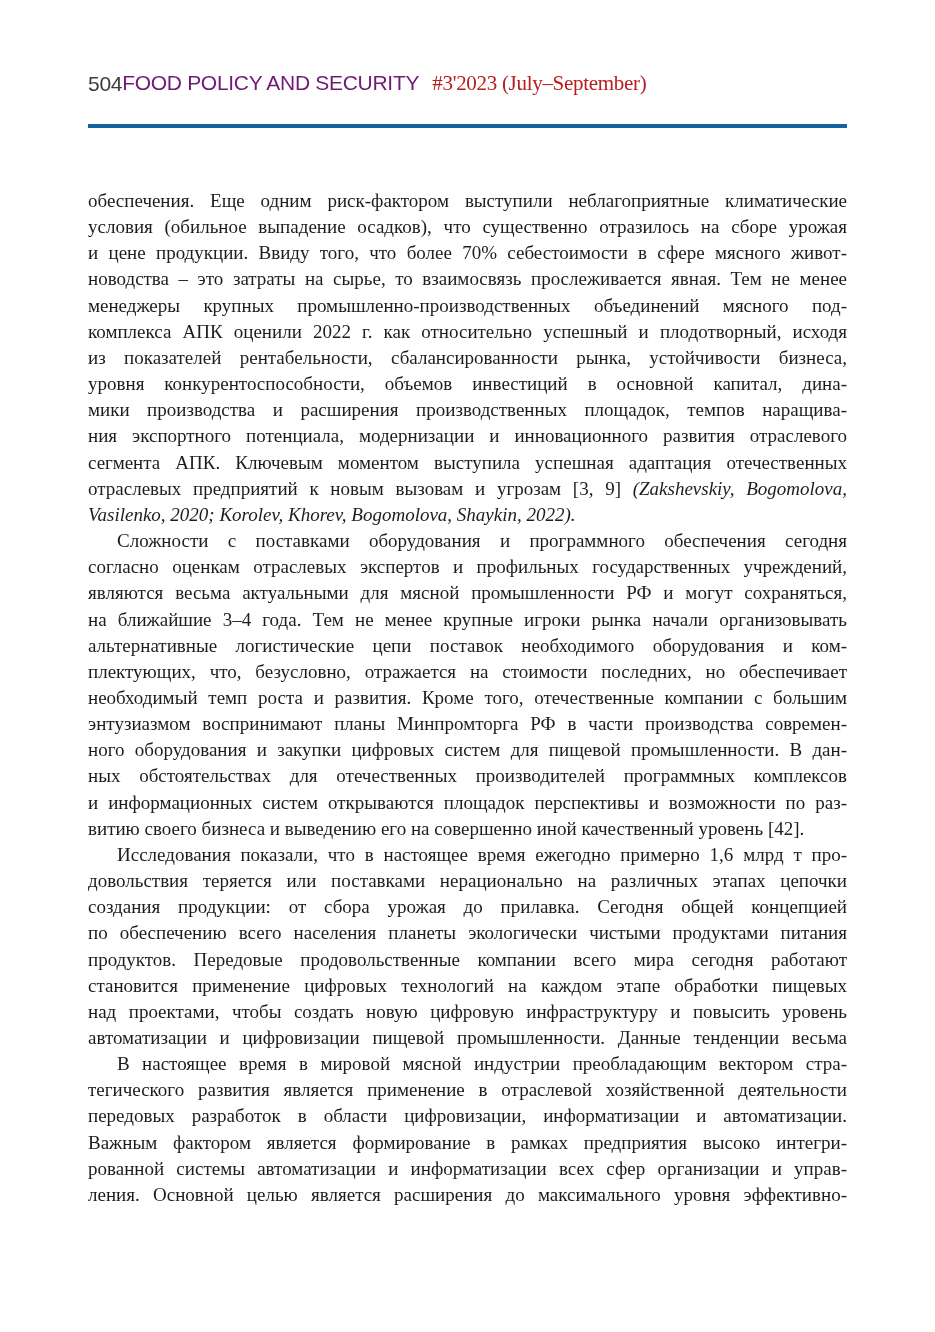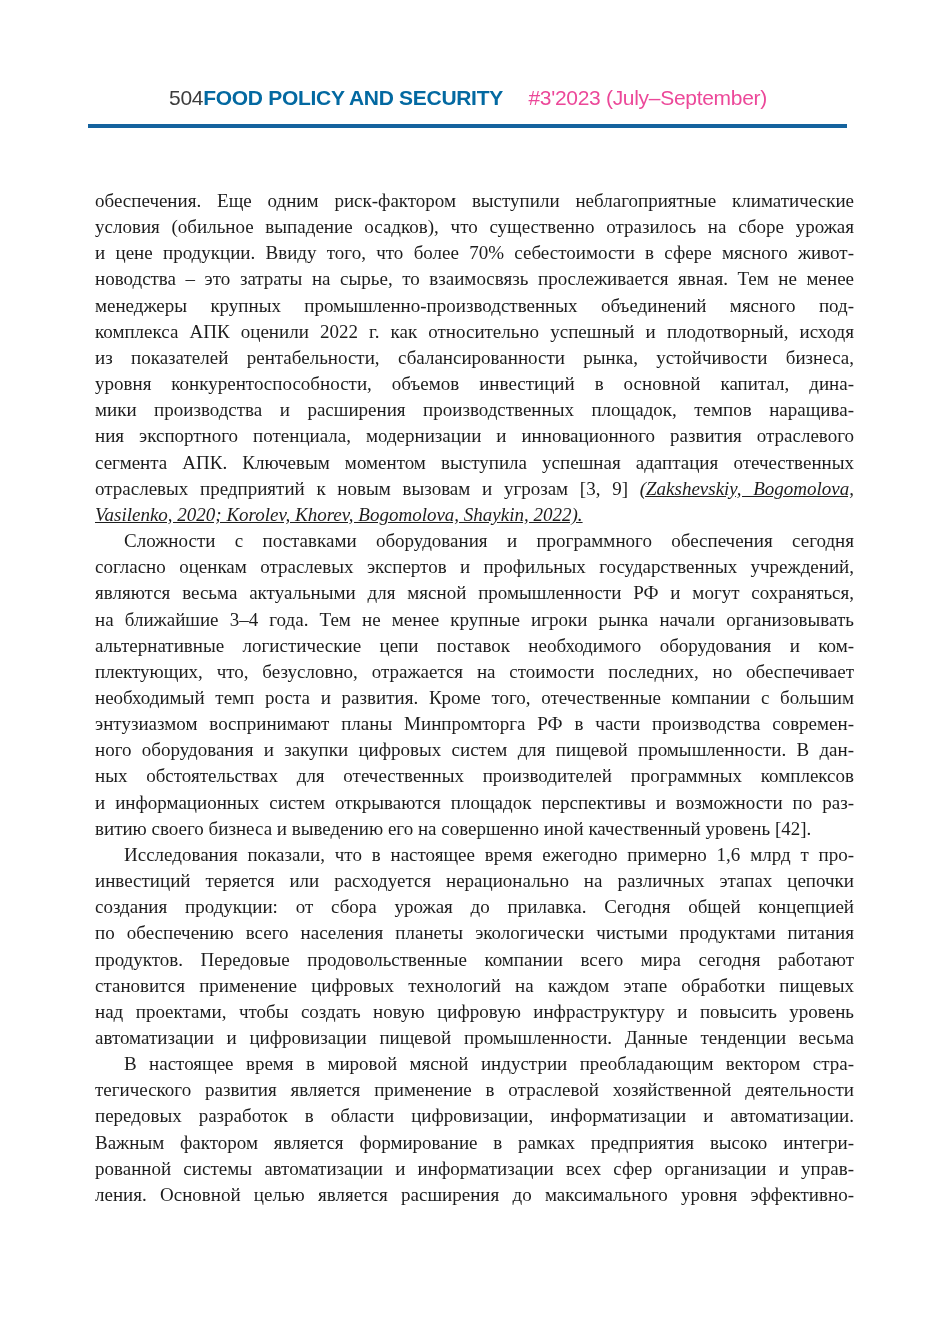--- a/index.html
+++ b/index.html
@@ -12,75 +12,75 @@
     width: 935px;
     height: 1332px;
     background: #ffffff;
     overflow: hidden;
     font-family: "Liberation Serif", serif;
   }
   .running-header {
     position: absolute;
     left: 88px;
     right: 87px;
-    top: 86px;
+    top: 71px;
     display: flex;
-    justify-content: center;
+    justify-content: flex-start;
     align-items: flex-end;
     font-family: "Liberation Sans", sans-serif;
     letter-spacing: -0.3px;
     white-space: nowrap;
   }
   .page-number {
     font-size: 21px;
     font-weight: 400;
     color: #3c3c3c;
   }
   .header-title-group {
     font-size: 21px;
   }
   .journal-title {
-    color: #0369a1;
-    font-weight: 700;
+    color: #701a75;
+    font-weight: 400;
   }
   .issue-info {
-    color: #ec4899;
+    color: #b91c1c;
     font-weight: 500;
-    margin-left: 20px;
+    margin-left: 8px;
+    font-family: Liberation Serif, serif;
   }
   .header-rule {
     position: absolute;
     left: 88px;
     width: 759px;
     top: 124px;
     height: 4px;
     background: #15639e;
   }
   .article {
     position: absolute;
-    left: 95px;
+    left: 88px;
     top: 188px;
     width: 759px;
     font-size: 19px;
     line-height: 26.15px;
     color: #1d1d1d;
   }
   .line {
     text-align: justify;
     text-align-last: justify;
   }
   .line.para-end {
     text-align-last: left;
   }
   .line.indent {
     text-indent: 29px;
   }
   .seg-italic {
     font-style: italic;
-    text-decoration: underline;
   }
 </style>
 </head>
 <body>
 
 <div class="page">
 
   <div class="running-header">
     <span class="page-number">504</span>
     <span class="header-title-group">
@@ -111,21 +111,21 @@
       <div class="line">на ближайшие 3–4 года. Тем не менее крупные игроки рынка начали организовывать</div>
       <div class="line">альтернативные логистические цепи поставок необходимого оборудования и ком-</div>
       <div class="line">плектующих, что, безусловно, отражается на стоимости последних, но обеспечивает</div>
       <div class="line">необходимый темп роста и развития. Кроме того, отечественные компании с большим</div>
       <div class="line">энтузиазмом воспринимают планы Минпромторга РФ в части производства современ-</div>
       <div class="line">ного оборудования и закупки цифровых систем для пищевой промышленности. В дан-</div>
       <div class="line">ных обстоятельствах для отечественных производителей программных комплексов</div>
       <div class="line">и информационных систем открываются площадок перспективы и возможности по раз-</div>
       <div class="line para-end">витию своего бизнеса и выведению его на совершенно иной качественный уровень [42].</div>
       <div class="line indent">Исследования показали, что в настоящее время ежегодно примерно 1,6 млрд т про-</div>
-      <div class="line">инвестиций теряется или расходуется нерационально на различных этапах цепочки</div>
+      <div class="line">довольствия теряется или поставками нерационально на различных этапах цепочки</div>
       <div class="line">создания продукции: от сбора урожая до прилавка. Сегодня общей концепцией</div>
       <div class="line">по обеспечению всего населения планеты экологически чистыми продуктами питания</div>
       <div class="line">продуктов. Передовые продовольственные компании всего мира сегодня работают</div>
       <div class="line">становится применение цифровых технологий на каждом этапе обработки пищевых</div>
       <div class="line">над проектами, чтобы создать новую цифровую инфраструктуру и повысить уровень</div>
       <div class="line">автоматизации и цифровизации пищевой промышленности. Данные тенденции весьма</div>
       <div class="line indent">В настоящее время в мировой мясной индустрии преобладающим вектором стра-</div>
       <div class="line">тегического развития является применение в отраслевой хозяйственной деятельности</div>
       <div class="line">передовых разработок в области цифровизации, информатизации и автоматизации.</div>
       <div class="line">Важным фактором является формирование в рамках предприятия высоко интегри-</div>

